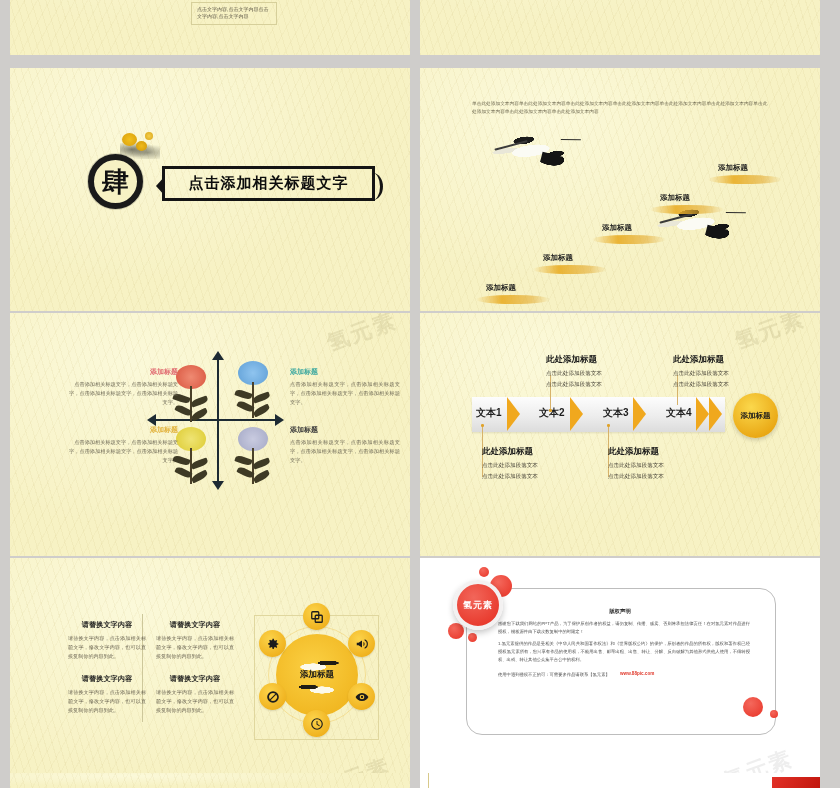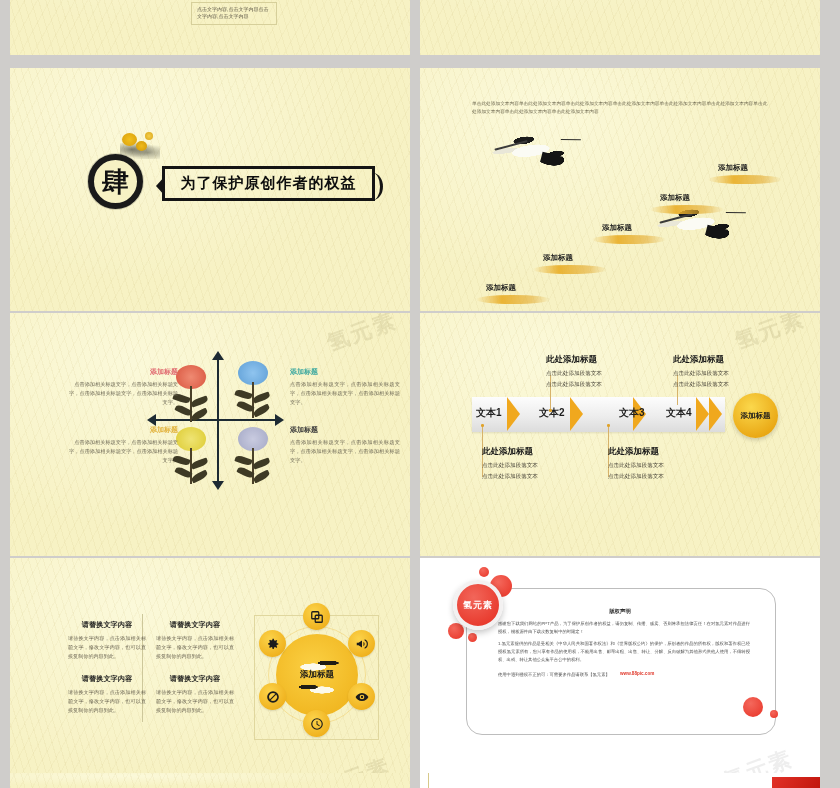--- a/index.html
+++ b/index.html
@@ -202,21 +202,21 @@
   .chev.k2 { left: 150px; }
   .chev.k3 { left: 213px; }
   .chev.k4 { left: 276px; }
   .chev.k4b { left: 289px; border-left-color:#f0a81e; }
   .chev-lbl {
     position: absolute; top: 93px; font-size: 10px; font-weight: bold; color: #1c1c1c;
     white-space: nowrap;
   }
   .chev-lbl.n1 { left: 56px; }
   .chev-lbl.n2 { left: 119px; }
-  .chev-lbl.n3 { left: 183px; margin-left: 16px; }
+  .chev-lbl.n3 { left: 183px; }
   .chev-lbl.n4 { left: 246px; }
   .proc-circle {
     position: absolute; left: 313px; top: 80px; width: 45px; height: 45px;
     border-radius: 50%;
     background: radial-gradient(circle at 40% 32%, #fbd84c, #eaa916 72%, #d99708);
     box-shadow: 0 2px 4px rgba(0,0,0,.18);
     display: flex; align-items: center; justify-content: center;
   }
   .proc-circle span { font-size: 7.5px; font-weight: bold; color: #1d1d1d; }
   .cal { position: absolute; width: 120px; }
@@ -342,21 +342,21 @@
       <div class="flower-cluster">
         <div class="leafy"></div>
         <div class="fl y1"></div>
           <div class="fl y2"></div>
           <div class="fl y3"></div>
       </div>
       <div class="seal">
         <span class="seal-char">肆</span>
       </div>
       <div class="title-bar">
-        <span class="title-text">为了保护原创作者的权益</span>
+        <span class="title-text">点击添加相关标题文字</span>
       </div>
     </div>
   </section>
 
   <section class="slide paper r1 cR">
     <div class="crane-head">单击此处添加文本内容单击此处添加文本内容单击此处添加文本内容单击此处添加文本内容单击此处添加文本内容单击此处添加文本内容单击此处添加文本内容单击此处添加文本内容单击此处添加文本内容</div>
 
     <div class="crane c1">
       <div class="neck"></div>
         <div class="beak"></div>

